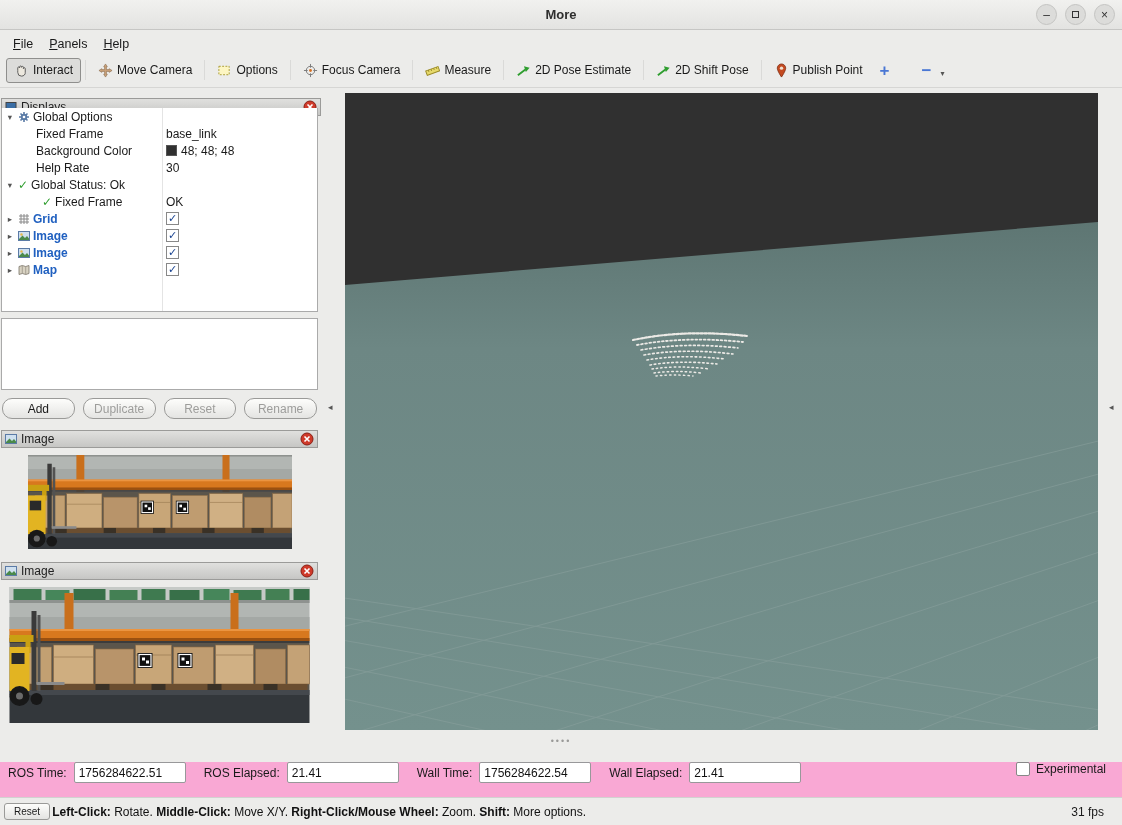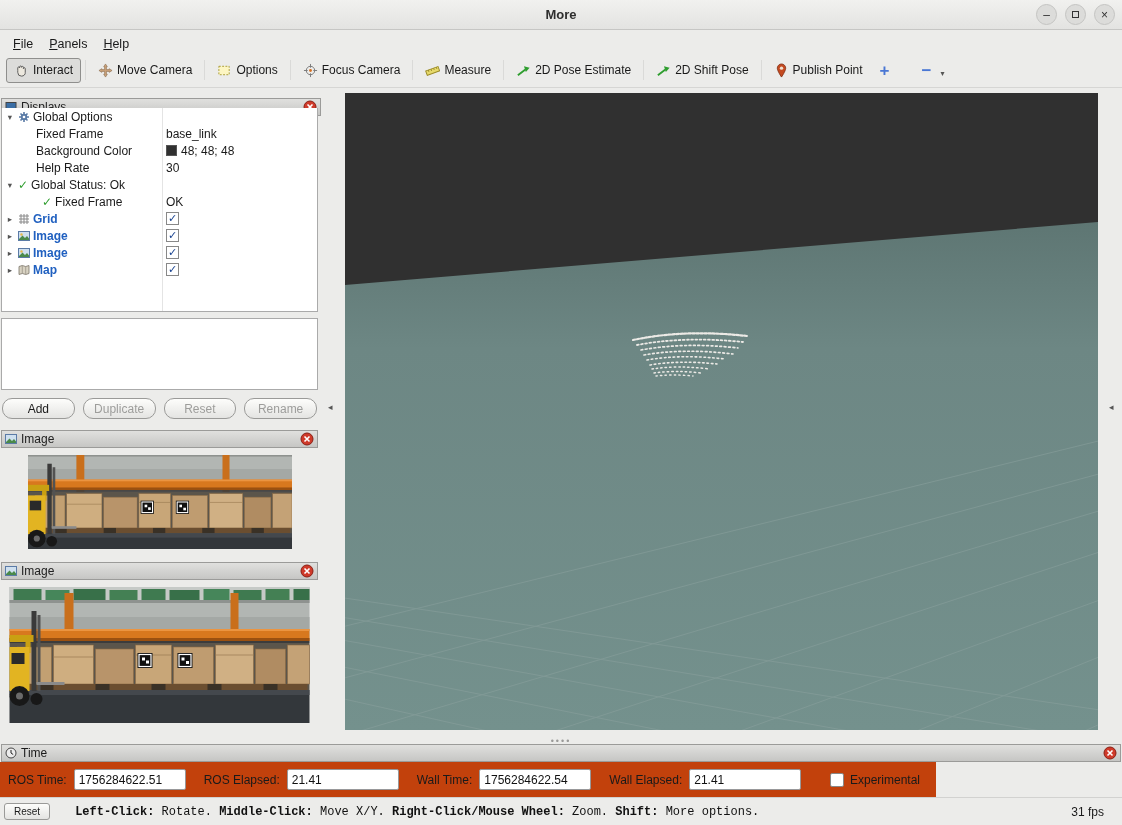--- a/index.html
+++ b/index.html
@@ -80,34 +80,34 @@
   .viewport svg { display:block; width:753px; height:637px; }
 
   .h-splitter { position:absolute; top:737px; left:0; right:0; height:7px;
     display:flex; align-items:center; justify-content:center; }
   .h-dots { color:#9a9a98; font-size:9px; letter-spacing:2px; line-height:0; }
 
   
   .time-header { position:absolute; top:744px; left:1px; width:1120px; height:18px;
     background:linear-gradient(#e0e0de,#c6c6c4); border:1px solid #9b9b99;
     display:flex; align-items:center; padding:0 3px; gap:4px; }
-  .time-fields { position:absolute; top:762px; left:0; width:936px; height:35px;
-    display:flex; align-items:center; padding:0 8px; background:#c2410c; }
+  .time-fields { position:absolute; top:762px; left:0; width:1122px; height:35px;
+    display:flex; align-items:flex-start; padding:0 8px; background:#f9a8d4; }
   .tfield { display:flex; align-items:center; margin-right:18px; gap:7px; }
   .tinput { width:112px; height:21px; border:1px solid #98989a; border-radius:2px; background:#fff;
     font:12px "Liberation Sans","DejaVu Sans",sans-serif; padding:0 4px; color:#111; }
   .experimental { margin-left:auto; display:flex; align-items:center; gap:6px; margin-right:8px; }
   .cbx-empty { width:14px; height:14px; border:1px solid #888; background:#fff; border-radius:2px; }
 
   
   .statusbar { position:absolute; top:797px; left:0; width:1122px; height:28px;
     border-top:1px solid #d2d2d0; display:flex; align-items:center; padding:0 4px; background:#ececea; }
   .reset-btn { padding:2px 9px; border:1px solid #9a9a98; border-radius:3px;
     background:linear-gradient(#fdfdfb,#e4e4e2); font-size:10px; }
-  .help { margin-left:25px; font-size:12px; color:#111;font-family:Liberation Mono, monospace; }
+  .help { margin-left:2px; font-size:12px; color:#111; }
   .fps { margin-left:auto; margin-right:14px; font-size:12px; }
   .hiddefs { position:absolute; width:0; height:0; overflow:hidden; }
 </style>
 </head>
 <body>
 
 <svg class="hiddefs" aria-hidden="true">
   <defs>
     <g id="warehouse-scene">
       <rect x="0" y="0" width="300" height="56" fill="#b2b6b3"></rect>
@@ -542,35 +542,20 @@
           <path d="M311 283 Q328 281 348 283" stroke-width="1.4" stroke-dasharray="1.4 3.2"></path>
         </g>
       </svg>
     </div>
 
     <div class="h-splitter" style="top:649px">
       <span class="h-dots">••••</span>
     </div>
   </div>
 
-  <div class="time-header">
-    <span class="ticon">
-        <svg width="12" height="12" viewBox="0 0 12 12">
-          <circle cx="6" cy="6" r="5" fill="#ececec" stroke="#444"></circle>
-          <path d="M6 3v3l2.2 1.5" stroke="#222" fill="none"></path>
-        </svg>
-      </span>
-    <span>Time</span>
-    <span class="close-btn">
-        <svg width="14" height="14" viewBox="0 0 14 14">
-          <circle cx="7" cy="7" r="6" fill="#cf3a2a" stroke="#8a1f14"></circle>
-          <path d="M4.5 4.5l5 5M9.5 4.5l-5 5" stroke="#fff" stroke-width="1.6"></path>
-        </svg>
-      </span>
-  </div>
 
   <div class="time-fields">
     <div class="tfield">
       <span>ROS Time:</span>
       <input class="tinput" value="1756284622.51" style="">
     </div>
     <div class="tfield">
       <span>ROS Elapsed:</span>
       <input class="tinput" value="21.41" style="">
     </div>

